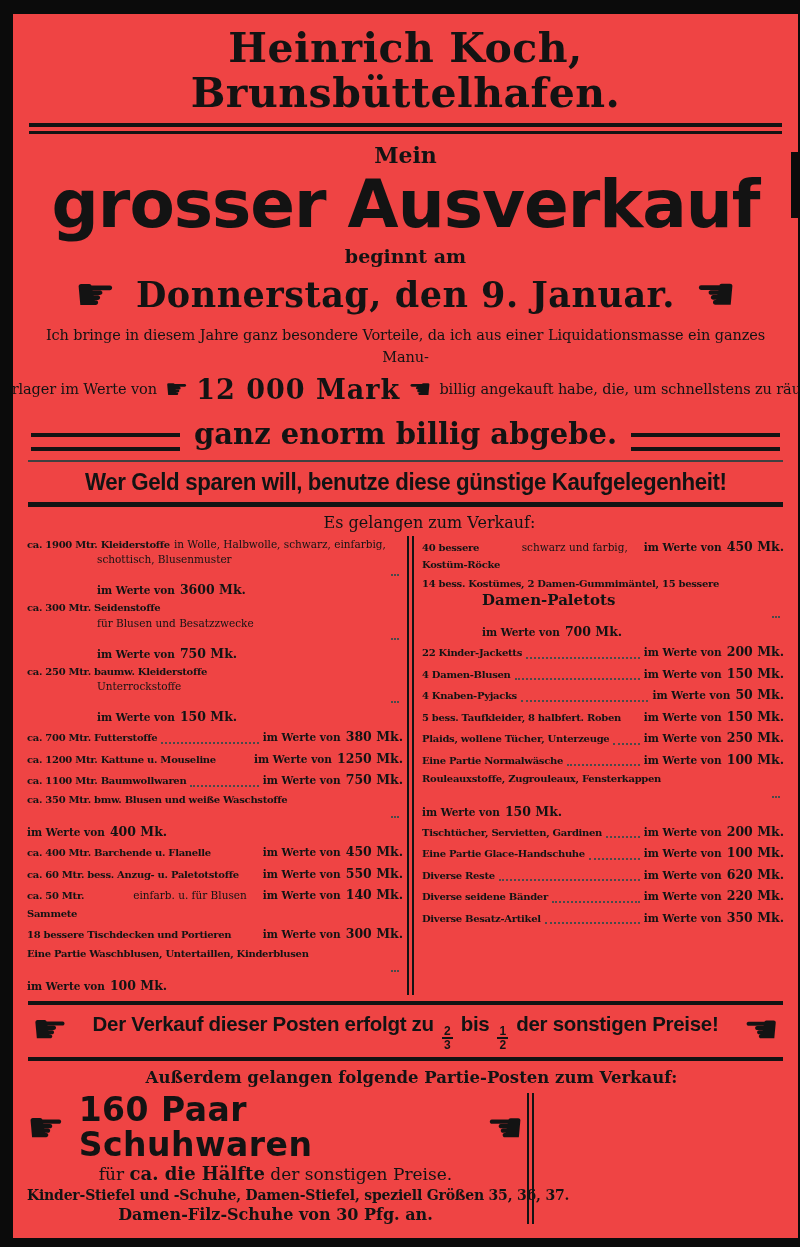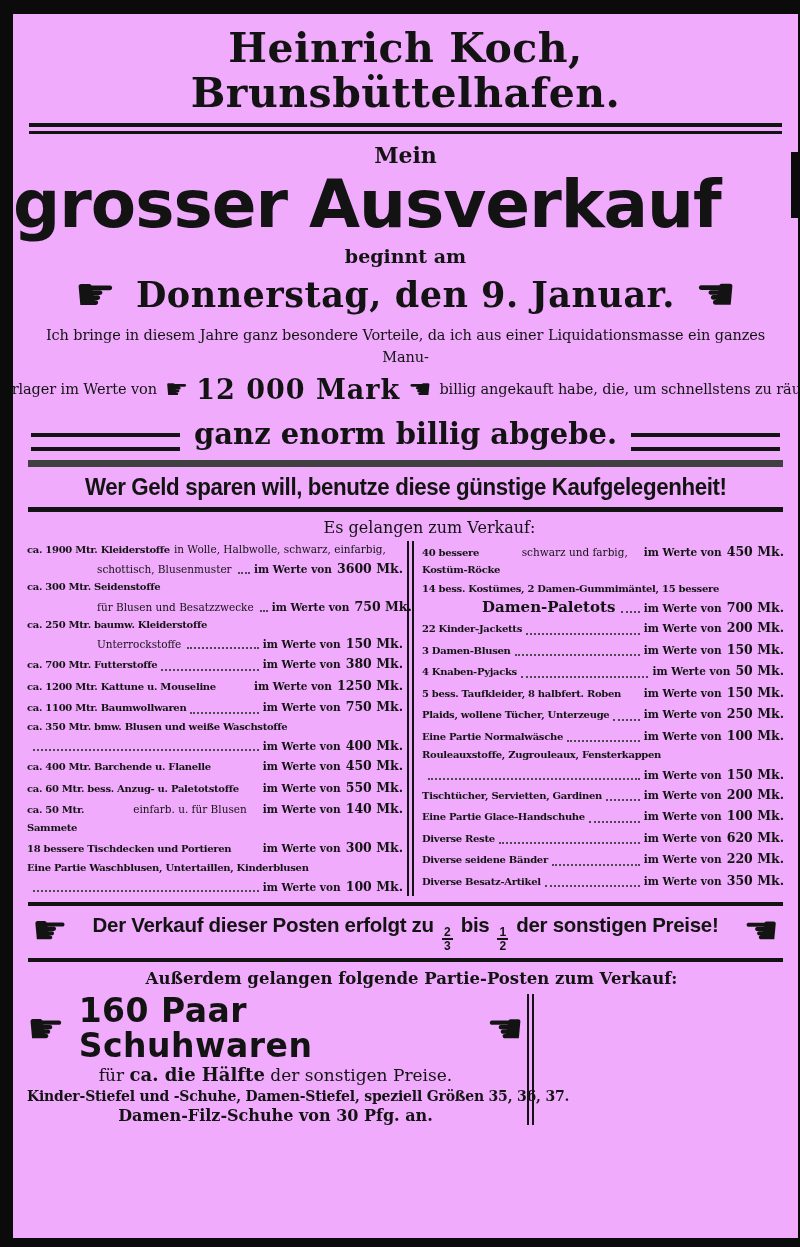--- a/index.html
+++ b/index.html
@@ -1,61 +1,61 @@
 <!DOCTYPE html>
 <html><head>
 <meta charset="utf-8">
 <style>
   html,body{margin:0;padding:0;background:#444;}
   .frame{position:relative;width:800px;height:1247px;margin:0 auto;box-sizing:border-box;
-    background:#f0abfc;color:#131313;overflow:hidden;
+    background:#ef4444;color:#131313;overflow:hidden;
     border-top:14px solid #0b0b0b;border-left:13px solid #0b0b0b;
     border-bottom:9px solid #0b0b0b;border-right:2px solid #0b0b0b;
     font-family:"DejaVu Serif", serif;}
   .edge-blot{position:absolute;right:-2px;top:138px;width:9px;height:66px;background:#0b0b0b;}
 
   .masthead{margin-top:12px;text-align:center;font-weight:bold;font-size:41px;letter-spacing:.5px;line-height:1.1;}
   .dblrule{height:4px;border-top:4px solid #131313;border-bottom:3px solid #131313;margin:7px 16px 0;}
   .mein{margin-top:8px;text-align:center;font-weight:bold;font-size:22px;}
-  .headline{font-family:"DejaVu Sans", sans-serif;font-weight:bold;
+  .headline{text-align:center;font-family:"DejaVu Sans", sans-serif;font-weight:bold;
     font-size:66px;line-height:1.05;letter-spacing:-1px;margin-top:2px;}
   .beginnt{text-align:center;font-weight:bold;font-size:19px;margin-top:6px;}
   .daterow{display:flex;justify-content:center;align-items:center;gap:20px;margin-top:4px;}
   .daterow .hand{font-size:46px;line-height:1;font-family:"DejaVu Sans", sans-serif;}
   .datetext{font-weight:bold;font-size:35px;letter-spacing:.5px;}
 
   .intro{margin:8px 18px 0;text-align:center;font-size:14.5px;letter-spacing:-.1px;line-height:1.45;}
   .introline2{display:flex;justify-content:center;align-items:center;gap:8px;white-space:nowrap;margin-top:2px;}
   .introline2 .hand{font-size:26px;line-height:1;font-family:"DejaVu Sans", sans-serif;}
   .amount{font-weight:bold;font-size:27px;letter-spacing:1px;}
 
   .enormrow{display:flex;align-items:flex-end;margin:8px 18px 0;}
   .rulebars{flex:1;height:10px;border-top:4px solid #131313;border-bottom:4px solid #131313;}
   .enormtext{font-weight:bold;font-size:29px;margin:0 14px;white-space:nowrap;}
 
-  .banner1{margin:9px 15px 0;border-top:7px solid #404040;border-bottom:5px solid #131313;
+  .banner1{margin:9px 15px 0;border-top:2px solid #404040;border-bottom:5px solid #131313;
     padding:7px 0 6px;text-align:center;}
   .banner1 span{display:inline-block;font-family:"Liberation Sans", sans-serif;font-weight:bold;
     font-size:23px;letter-spacing:-.4px;white-space:nowrap;transform:scaleX(.97);transform-origin:center;}
 
   .salehdr{text-align:center;font-size:16px;margin-top:6px;padding-left:48px;}
   .cols{display:flex;margin:4px 14px 0;}
   .colL{width:376px;flex:none;min-width:0;}
   .coldiv{flex:none;width:3px;border-left:2px solid #131313;border-right:2px solid #131313;margin:0 4px;}
   .colR{flex:1;min-width:0;padding-left:4px;}
   .item{margin-bottom:1px;}
   .row{display:flex;align-items:baseline;}
   .nm{font-weight:bold;font-size:10px;line-height:17.5px;letter-spacing:-.3px;}
   .dt{font-size:10.5px;margin-left:4px;white-space:nowrap;line-height:13px;}
   .dots{flex:1 1 8px;min-width:8px;border-bottom:2px dotted #4a4a4a;align-self:flex-end;margin:0 4px 3px;}
   .nodots{border-bottom:none !important;}
   .val{white-space:nowrap;}
   .vl{font-size:10.5px;font-weight:bold;}
   .vv{font-size:12.5px;font-weight:bold;}
-  .r2{min-height:13px;}
+  .r2{min-height:13px;flex-direction:column;}
   .r2 .dt{margin-left:70px;}
   .r2 .dots{margin-left:6px;}
   .subbold{font-size:15px !important;font-weight:bold;margin-left:60px !important;line-height:16px !important;}
 
   .banner2{margin:6px 15px 0;border-top:4px solid #131313;border-bottom:4px solid #131313;
     padding:7px 40px 6px;position:relative;text-align:center;white-space:nowrap;}
   .banner2 .btext{font-family:"Liberation Sans", sans-serif;font-weight:bold;font-size:20.5px;letter-spacing:-.3px;}
   .banner2 .hand{position:absolute;top:50%;transform:translateY(-54%);font-size:40px;
     font-family:"DejaVu Sans", sans-serif;line-height:1;}
   .banner2 .hl{left:4px;}
@@ -275,21 +275,21 @@
     <div class="row r1">
       <span class="nm">22 Kinder-Jacketts</span>
 
       <span class="dots"></span>
       <span class="val"><span class="vl">im Werte von</span> <span class="vv">200 Mk.</span></span>
     </div>
 
   </div>
         <div class="item">
     <div class="row r1">
-      <span class="nm">3 Damen-Blusen</span>
+      <span class="nm">4 Damen-Blusen</span>
 
       <span class="dots"></span>
       <span class="val"><span class="vl">im Werte von</span> <span class="vv">150 Mk.</span></span>
     </div>
 
   </div>
         <div class="item">
     <div class="row r1">
       <span class="nm">4 Knaben-Pyjacks</span>
 

